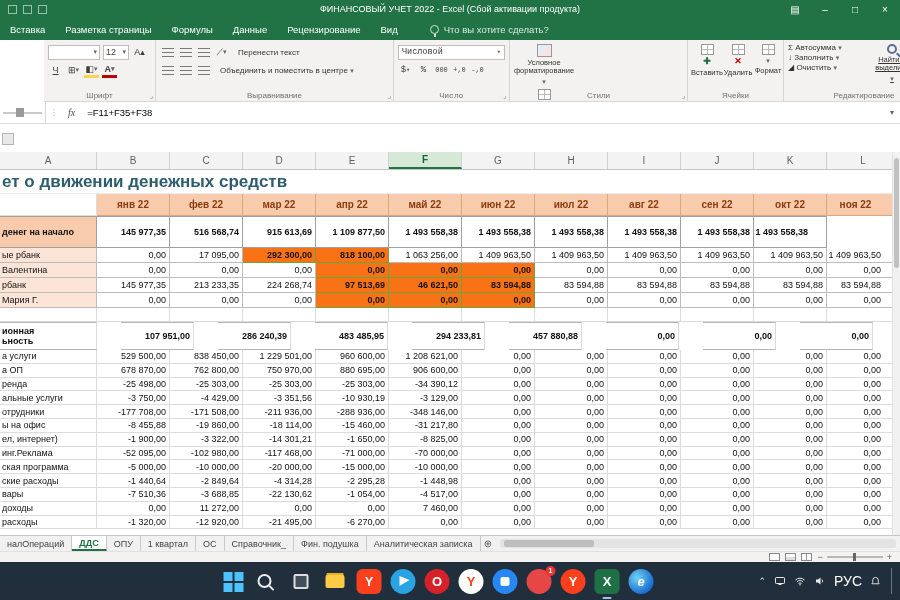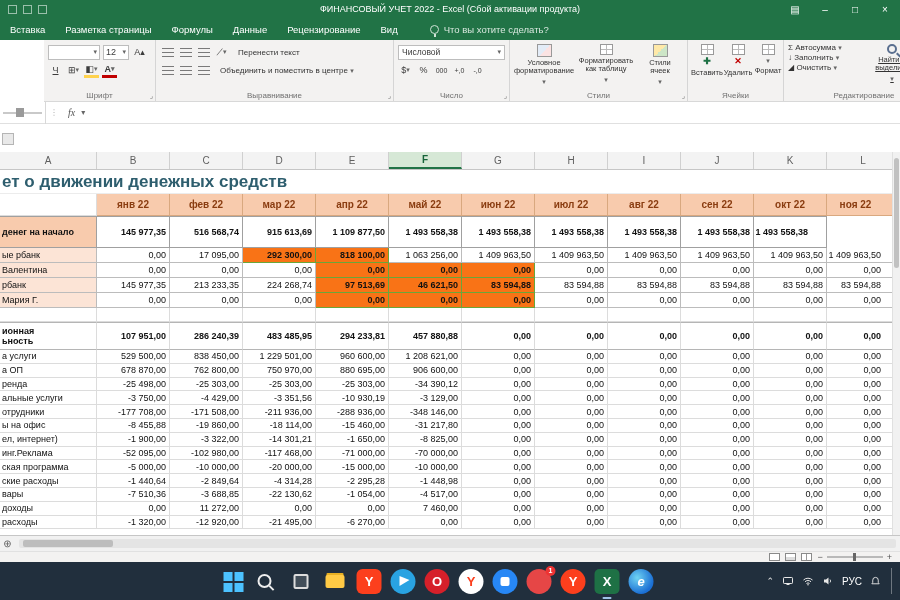--- a/index.html
+++ b/index.html
@@ -77,21 +77,21 @@
   .row.months { height:22px; }
   .months .cell { background:#f8cbad; justify-content:center; font-weight:bold; color:#8a3c10; font-size:10px; border-color:#d9a87f; }
   .months .cell.label { background:#fff; border-color:#dcdcdc; }
   .row.opening { height:32px; }
   .opening .cell { font-weight:bold; border-color:#a0a0a0; border-top:1px solid #a0a0a0; }
   .opening .cell.label { background:#f8cbad; font-size:9px; }
   .row.account { height:15px; }
   .account .cell { border-color:#bcbcbc; }
   .account .cell.label { background:#fce4d6; }
   .row.empty { height:14px; }
-  .row.total { height:28px; }
+  .row.total { height:28px;gap:24px; }
   .total .cell { font-weight:bold; border-top:1px solid #b5b5b5; border-bottom:1px solid #b5b5b5; }
   .total .cell.label { white-space:pre-line; line-height:1.15; }
   .row.normal { height:13.8px; }
   .cell.green { background:#f97316; border-color:#6aa63a;font-weight:bold; }
 
   
   #vscroll { top:152px; right:0; width:8px; height:383px; background:#f1f1f1; border-left:1px solid #e0e0e0; }
   #vscroll .thumb { position:absolute; top:6px; left:1px; width:5px; height:110px; background:#c1c1c1; border-radius:3px; }
 
   
@@ -132,21 +132,21 @@
   .circle-app-icon { background:#2787f5; border-radius:50%; }
   .circle-app-icon::before { content:""; width:9px; height:9px; background:#fff; border-radius:2px; }
   .mail-app-icon { background:#e64646; border-radius:50%; }
   .yandex-start-icon { background:#fc3f1d; border-radius:50%; }
   .excel-icon { background:#1e7145; border-radius:5px; }
   .edge-icon { background:radial-gradient(circle at 35% 35%, #6fd3f2, #1b6fd4 70%); border-radius:50%; font-style:italic; }
 
   #tray { position:absolute; right:6px; display:flex; align-items:center; gap:8px; color:#e8e8e8; height:38px; }
   #tray .chev { font-size:9px; color:#e8e8e8; }
   #tray svg { display:block; }
-  #lang { font-size:10px; color:#fff; }
+  #lang { font-size:14px; color:#fff; }
   #showdesk { width:3px; height:26px; border-left:1px solid rgba(255,255,255,.35); margin-left:2px; }
 </style>
 </head>
 <body>
 
 <div id="titlebar" class="abs">
   <div class="qat">
     <span></span>
     <span></span>
     <span></span>
@@ -222,39 +222,39 @@
         </div>
       <div class="mini">
           <span class="bars"></span>
         </div>
       <div class="smalltext" style="margin-left:6px;"><span>Объединить и поместить в центре</span> <span class="chev">▾</span></div>
     </div>
     <div class="glabel">Выравнивание</div>
     <div class="launcher">⌟</div>
   </div>
 
-  <div class="rgroup" style="width:116px;">
+  <div class="rgroup" style="width:116px;font-family:Liberation Mono, monospace;">
     <div class="rrow">
       <div class="mini box" style="flex:1;justify-content:space-between;padding:0 3px;">
         <span style="font-size:8.5px;">Числовой</span>
           <span class="chev">▾</span>
       </div>
     </div>
     <div class="rrow">
       <div class="mini">$<span class="chev">▾</span></div>
       <div class="mini">%</div>
       <div class="mini" style="font-size:7px;">000</div>
       <div class="mini" style="font-size:7px;">+,0</div>
       <div class="mini" style="font-size:7px;">-,0</div>
     </div>
     <div class="glabel">Число</div>
     <div class="launcher">⌟</div>
   </div>
 
-  <div class="rgroup" style="width:178px;display:flex;flex-direction:row;gap:2px;">
+  <div class="rgroup" style="width:178px;display:flex;flex-direction:column;gap:2px;">
     <div class="bigbtn" style="width:60px;">
       <span class="sticon"></span>
       <span>Условное форматирование</span>
         <span class="chev">▾</span>
     </div>
     <div class="bigbtn" style="width:60px;">
       <span class="cellico"></span>
       <span>Форматировать как таблицу</span>
         <span class="chev">▾</span>
     </div>
@@ -301,20 +301,21 @@
   </div>
 </div>
 
 <div id="fbar" class="abs">
   <div id="namebox">
     <div class="track"></div>
     <div class="knob"></div>
   </div>
   <div class="dots">⋮</div>
   <div id="fx">fx</div>
+  <div id="formula-text">=F11+F35+F38</div>
   <div class="expand">▾</div>
 </div>
 
 <div id="gapstrip" class="abs">
   <div id="pane-box"></div>
 </div>
 
 <div id="sheet" class="abs">
   <div id="col-headers">
       <div class="ch first">A</div>
@@ -629,20 +630,30 @@
         <div class="cell val">0,00</div>
       </div>
     </div>
 </div>
 
 <div id="vscroll" class="abs">
   <div class="thumb"></div>
 </div>
 
 <div id="tabsbar" class="abs">
+  <div id="sheet-tabs" style="display:flex;">
+      <div class="stab">налОпераций</div>
+      <div class="stab active">ДДС</div>
+      <div class="stab">ОПУ</div>
+      <div class="stab">1 квартал</div>
+      <div class="stab">ОС</div>
+      <div class="stab">Справочник_</div>
+      <div class="stab">Фин. подушка</div>
+      <div class="stab">Аналитическая записка</div>
+    </div>
   <div id="addsheet">⊕</div>
   <div id="hscroll">
     <div class="thumb"></div>
   </div>
 </div>
 
 <div id="statusbar" class="abs">
   <div class="viewico"></div>
   <div class="viewico v2"></div>
   <div class="viewico v3"></div>

